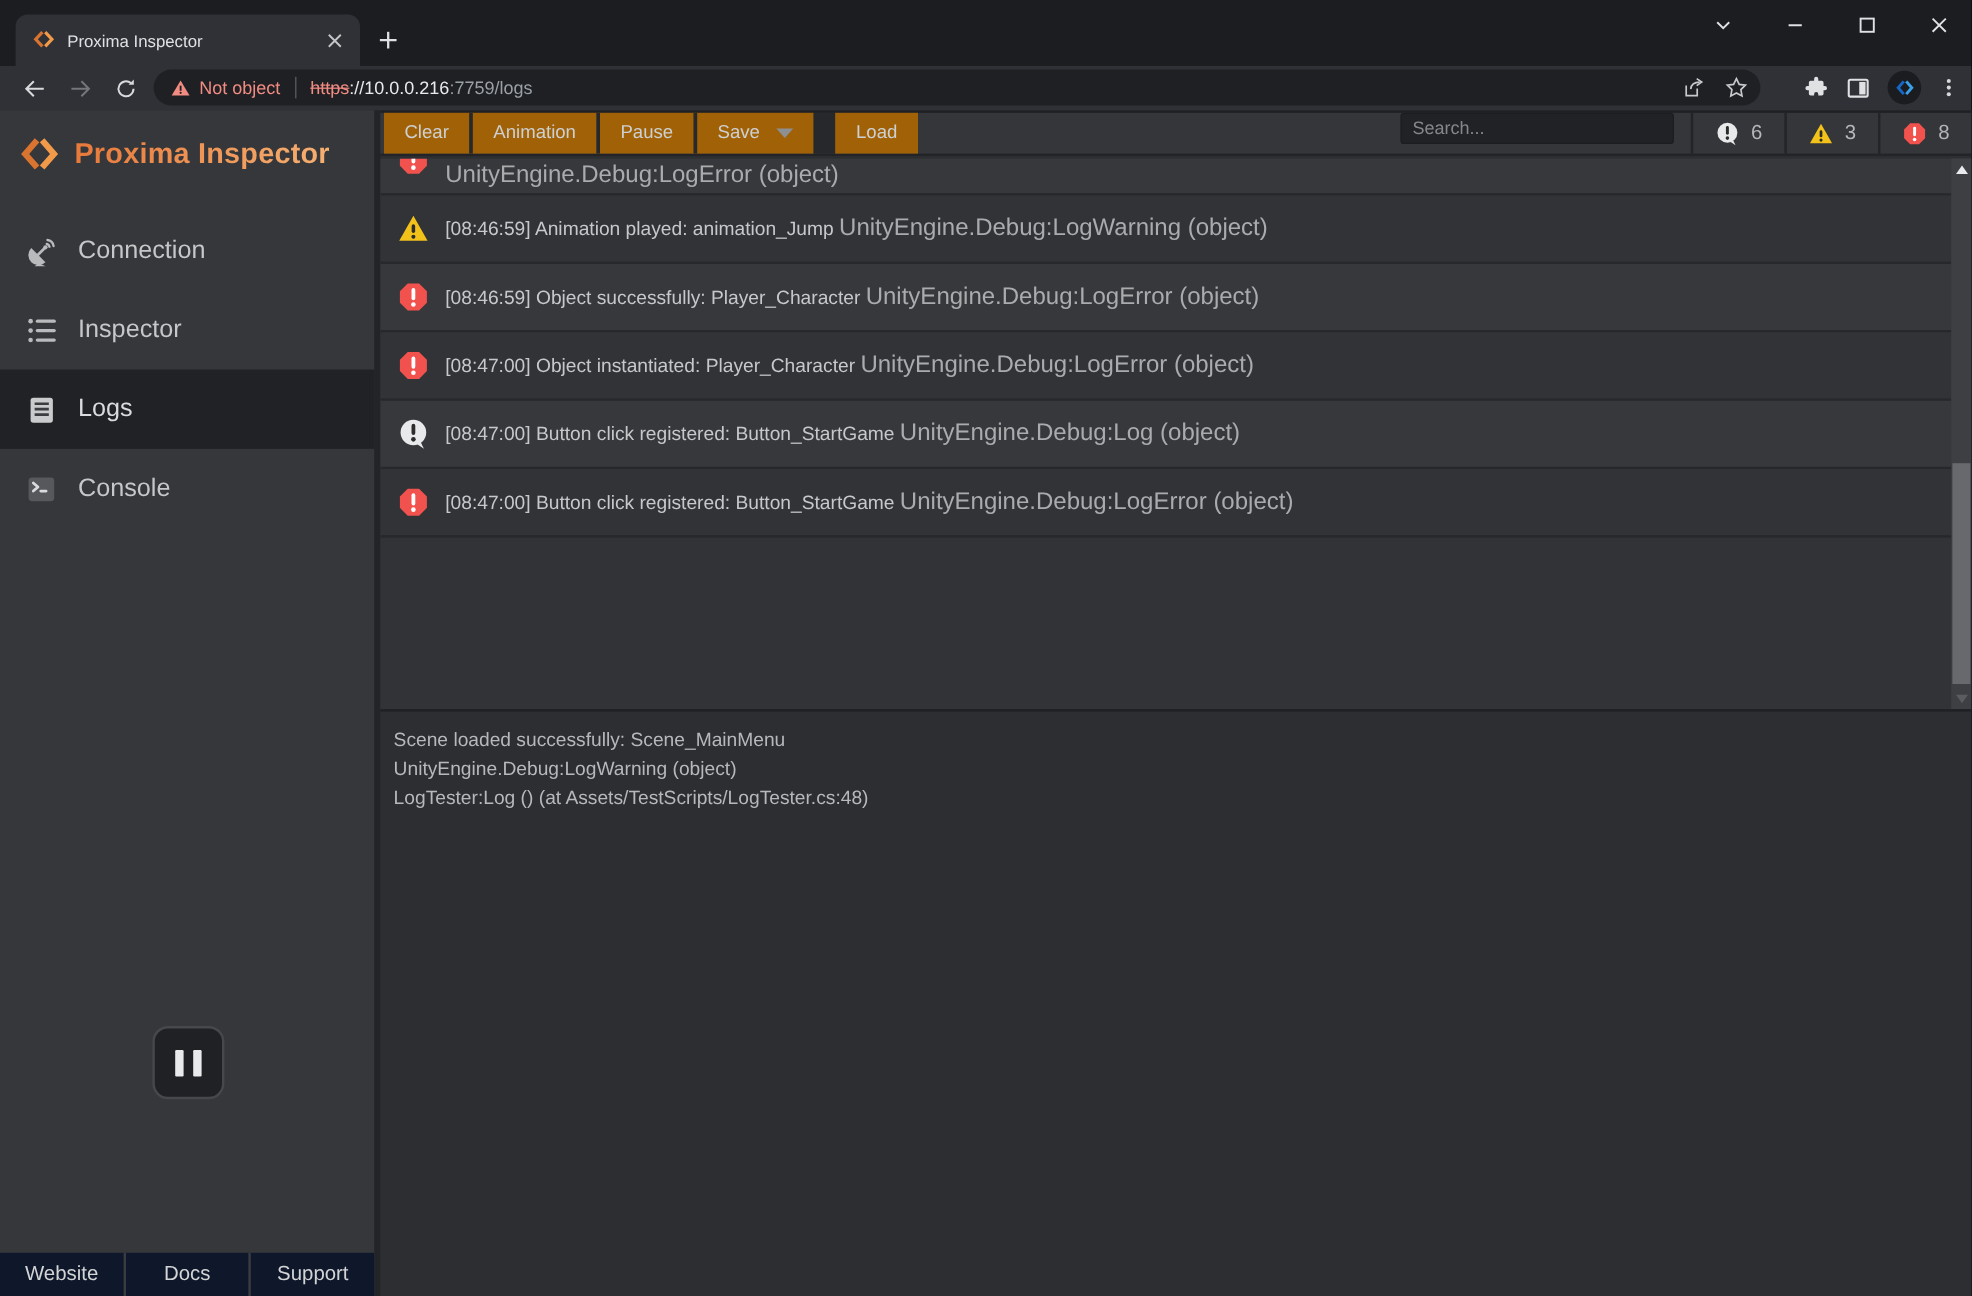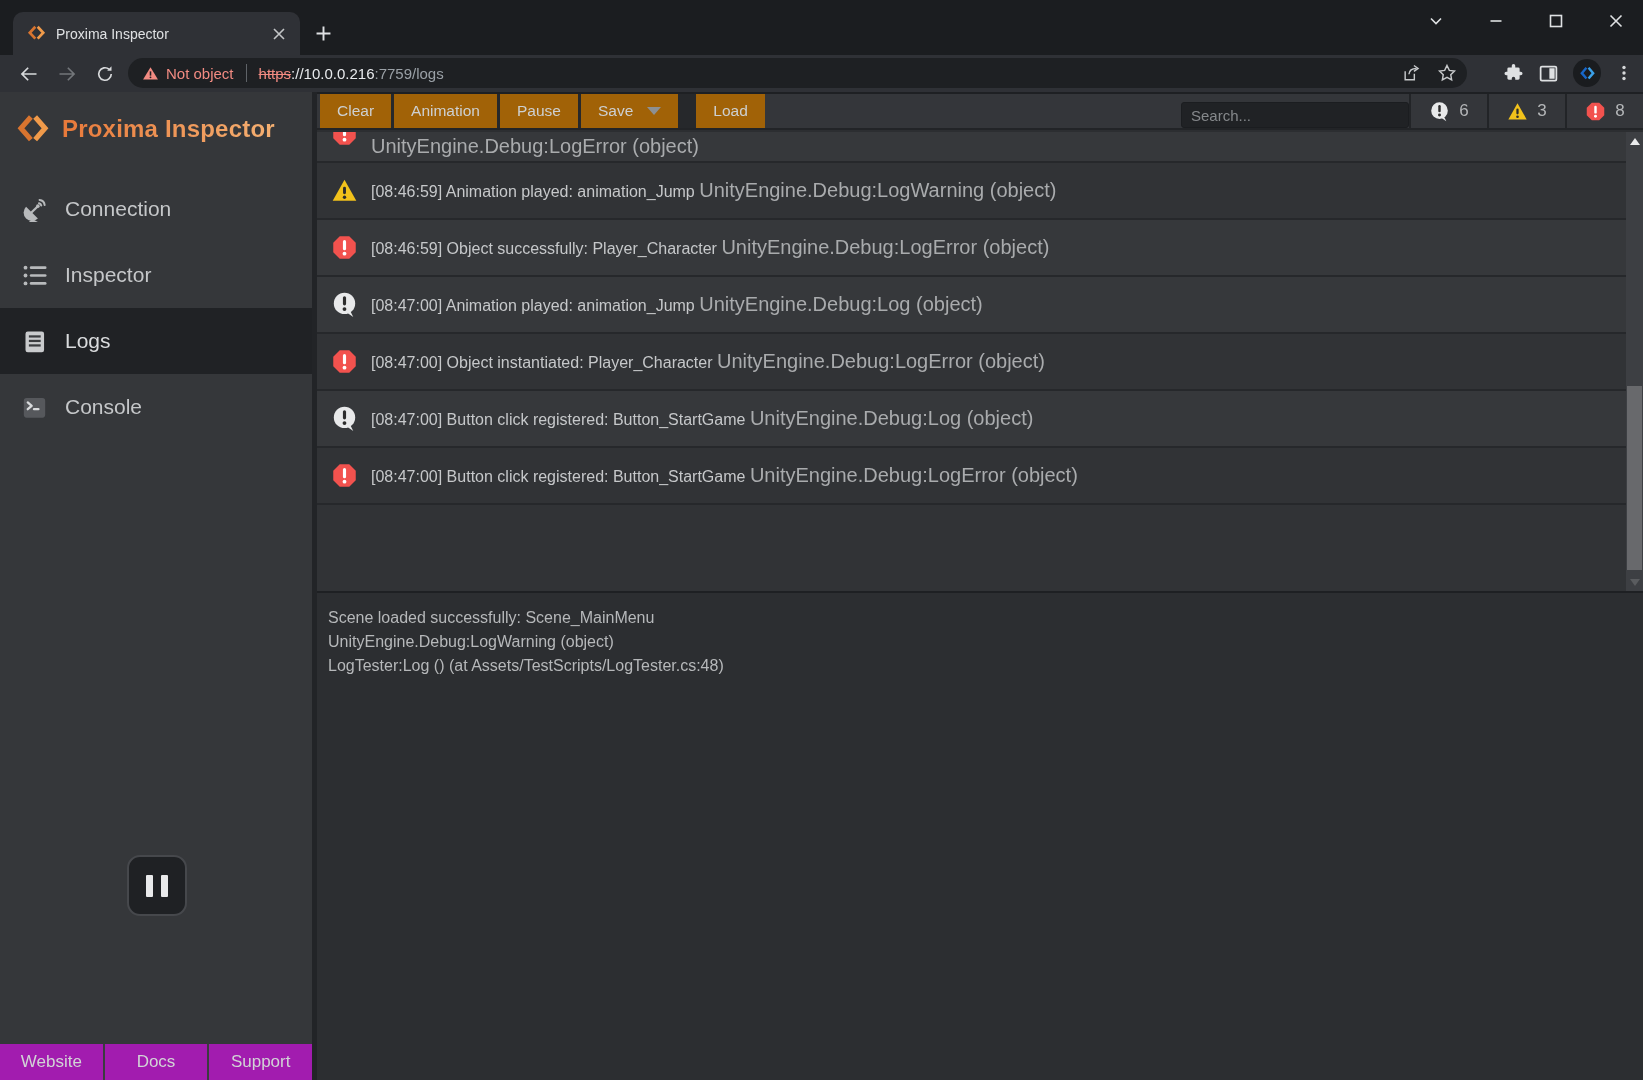--- a/index.html
+++ b/index.html
@@ -50,39 +50,39 @@
   .side-icon { width:28px; height:28px; display:flex; align-items:center; justify-content:center; }
 
   .pause-btn { position:absolute; left:127px; bottom:164px; width:60px; height:61px; background:#1f2124;
                border:2px solid #46484c; border-radius:13px; display:flex; align-items:center; justify-content:center; gap:8px; }
   .pause-btn .bar { width:7px; height:22px; background:#e9eaeb; border-radius:1px; }
 
   .conn-bar { position:absolute; left:0; bottom:87px; width:100%; height:61px; background:#1c6034;
               display:flex; align-items:center; justify-content:center; color:#d4d6d8; font-size:21px; }
   .appname-bar { position:absolute; left:0; bottom:36px; width:100%; height:51px; background:#233047;
                  display:flex; align-items:center; justify-content:center; color:#ccced2; font-size:15px; }
-  .side-footer { position:absolute; left:0; bottom:0; width:100%; height:36px; background:#a21caf; display:flex; }
+  .side-footer { position:absolute; left:0; bottom:0; width:100%; height:36px; background:#0f172a; display:flex; }
   .foot-link { flex:1; display:flex; align-items:center; justify-content:center; color:#d2d4d6; font-size:17px; cursor:pointer; }
   .foot-link + .foot-link { border-left:2px solid #3a3c3f; }
 
   
   .main { position:relative; flex:1; height:100%; border-left:5px solid #222427; background:#2c2e31; }
 
   
   .log-toolbar { position:absolute; left:0; top:0; right:0; height:38px; background:#34363a;
                  border-top:2px solid #1e2023; border-bottom:2px solid #222427; display:flex; align-items:stretch; }
   .tb-btn { background:#a16207; color:#cdd0d2; font-size:15.5px; display:flex; align-items:center;
             padding:0 17px; border-left:3px solid #26282b; cursor:pointer; }
   .tb-btn:first-child { border-left:none; margin-left:3px; }
   .tb-btn.save { gap:14px; }
   .caret-down { width:0; height:0; border-left:7px solid transparent; border-right:7px solid transparent; border-top:8px solid #8d9093; }
   .tb-gap { width:18px; background:#26282b; }
   .tb-btn.load { border-left:none; }
   .tb-spacer { flex:1; }
-  .search-wrap { display:flex; align-items:flex-end; }
+  .search-wrap { display:flex; align-items:flex-start; margin-right:14px; }
   .search-input { width:228px; height:26px; background:#202225; border:1px solid #1b1d20; border-radius:3px;
                   color:#c7c9cb; font-size:15px; padding:0 9px; outline:none; font-family:"Liberation Sans",sans-serif; }
   .search-input::placeholder { color:#85888b; }
   .count-badge { width:78px; display:flex; align-items:center; justify-content:center; gap:9px;
                  border-left:2px solid #222427; cursor:pointer; }
   .count-num { color:#b4b6b8; font-size:17px; }
   .badge-icon { width:21px; height:21px; }
 
   
   .log-list { position:absolute; left:0; top:40px; right:0; height:459px; background:#313336; }
@@ -401,34 +401,20 @@
                   <polygon points="7.8,2 16.2,2 22,7.8 22,16.2 16.2,22 7.8,22 2,16.2 2,7.8" fill="#f2524e"></polygon>
                   <rect x="10.6" y="5.4" width="2.8" height="9" rx="1.4" fill="#fff"></rect>
                   <circle cx="12" cy="17.5" r="1.7" fill="#fff"></circle>
                 </svg>
               </span>
     <span class="log-text">
       <span class="log-line1">[08:46:59] Object successfully: Player_Character</span>
       <span class="log-line2">UnityEngine.Debug:LogError (object)</span>
     </span>
   </div>
-            <div class="log-row">
-    <span class="log-icon">
-                <svg viewBox="0 0 24 24">
-                  <circle cx="12" cy="11" r="9.5" fill="#e8e9ea"></circle>
-                  <path d="M14 19.2 L19.8 23 L16.8 17 Z" fill="#e8e9ea"></path>
-                  <rect x="10.6" y="4.6" width="2.8" height="8.2" rx="1.4" fill="#2c2c2c"></rect>
-                  <circle cx="12" cy="16.1" r="1.7" fill="#2c2c2c"></circle>
-                </svg>
-              </span>
-    <span class="log-text">
-      <span class="log-line1">[08:47:00] Animation played: animation_Jump</span>
-      <span class="log-line2">UnityEngine.Debug:Log (object)</span>
-    </span>
-  </div>
             <div class="log-row alt">
     <span class="log-icon">
                 <svg viewBox="0 0 24 24">
                   <polygon points="7.8,2 16.2,2 22,7.8 22,16.2 16.2,22 7.8,22 2,16.2 2,7.8" fill="#f2524e"></polygon>
                   <rect x="10.6" y="5.4" width="2.8" height="9" rx="1.4" fill="#fff"></rect>
                   <circle cx="12" cy="17.5" r="1.7" fill="#fff"></circle>
                 </svg>
               </span>
     <span class="log-text">
       <span class="log-line1">[08:47:00] Object instantiated: Player_Character</span>

